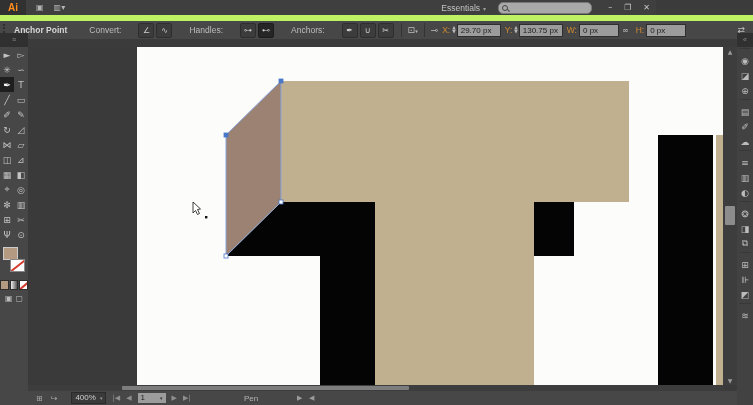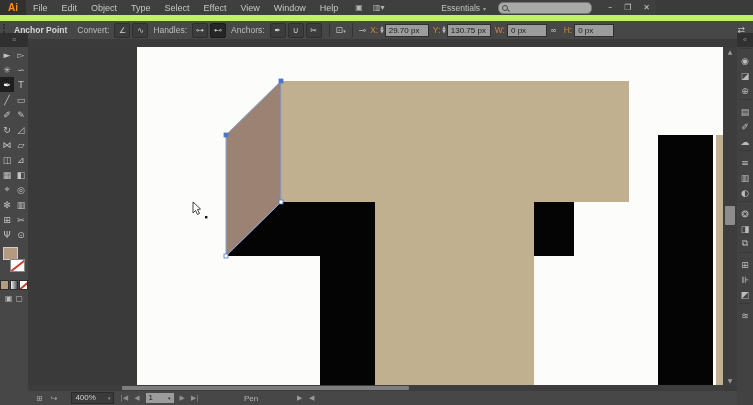--- a/index.html
+++ b/index.html
@@ -23,21 +23,21 @@
                     border-radius:50%;}
   #search-box .lens:after{content:"";position:absolute;left:4px;top:4px;width:3px;height:1px;
                     background:#444;transform:rotate(45deg);}
   .win-btn{font-size:8px;color:#c9c9c9;padding:0 6px;}
 
   
   #control-bar{position:absolute;left:0;top:15px;width:753px;height:18px;background:#474747;
                border-top:6px solid #bef264;display:flex;align-items:center;font-size:8.5px;
                color:#bdbdbd;white-space:nowrap;}
   #control-bar .grip{width:4px;height:12px;border-left:2px dotted #2f2f2f;margin:0 3px;}
-  .cb-label{margin:0 4px;}
+  .cb-label{margin:0 16px;}
   #cb-title{font-weight:bold;color:#d6d6d6;margin:0 6px 0 2px;}
   .cb-btn{width:14px;height:13px;background:#3c3c3c;border:1px solid #2e2e2e;border-radius:2px;
           display:inline-flex;align-items:center;justify-content:center;font-size:8px;
           color:#cfcfcf;margin:0 1px;}
   .cb-btn.pressed{background:#262626;border-color:#1c1c1c;}
   .cb-sep{width:1px;height:14px;background:#333;margin:0 6px;}
   .cb-orange{color:#d18a2d;margin:0 2px 0 4px;}
   .stepper{display:inline-flex;flex-direction:column;line-height:4px;font-size:4.5px;color:#bbb;
            margin-right:1px;}
   .field{background:#9c9c9c;border:1px solid #2e2e2e;color:#1d1d1d;font-size:8px;
@@ -82,21 +82,21 @@
   #v-scroll .arrow{position:absolute;left:0;width:14px;text-align:center;font-size:6px;color:#9a9a9a;}
   #v-thumb{position:absolute;left:2px;width:10px;background:#8c8c8c;border-radius:1px;}
   #h-scroll{position:absolute;left:28px;top:385px;width:695px;height:6px;background:#3d3d3d;}
   #h-thumb{position:absolute;top:1px;height:4px;background:#7d7d7d;border-radius:1px;}
 
   
   #status-bar{position:absolute;left:28px;top:391px;width:725px;height:14px;background:#474747;
               display:flex;align-items:center;font-size:8px;color:#b5b5b5;}
   .sb-icon{margin-left:8px;font-size:8px;color:#a8a8a8;}
   #zoom-box{margin-left:14px;background:#3a3a3a;border:1px solid #2b2b2b;height:10px;
-            line-height:10px;padding:0 3px;color:#cfcfcf;display:flex;align-items:center;gap:12px;}
+            line-height:10px;padding:0 3px;color:#cfcfcf;display:flex;align-items:center;gap:4px;}
   #zoom-box .caret{font-size:5px;color:#999;}
   .sb-nav{margin-left:6px;color:#8f8f8f;font-size:7px;}
   #artboard-box{margin-left:6px;background:#9c9c9c;color:#1d1d1d;height:10px;line-height:10px;
             padding:0 3px;width:22px;display:flex;justify-content:space-between;align-items:center;}
   #artboard-box .caret{font-size:5px;color:#333;}
   #tool-status{position:absolute;left:216px;color:#b5b5b5;}
   #sb-arrow-r{position:absolute;left:269px;font-size:7px;color:#9a9a9a;}
   #sb-arrow-l{position:absolute;left:281px;font-size:7px;color:#9a9a9a;}
 
   
@@ -107,31 +107,20 @@
   .dock-icon{height:15px;display:flex;align-items:center;justify-content:center;font-size:9px;
              color:#bcbcbc;font-family:"DejaVu Sans",sans-serif;}
 </style>
 </head>
 <body>
 
 <div id="app">
 
   <div id="menu-bar">
     <div id="ai-logo">Ai</div>
-    <div id="menu-items" style="display: flex;">
-        <span class="menu-item">File</span>
-        <span class="menu-item">Edit</span>
-        <span class="menu-item">Object</span>
-        <span class="menu-item">Type</span>
-        <span class="menu-item">Select</span>
-        <span class="menu-item">Effect</span>
-        <span class="menu-item">View</span>
-        <span class="menu-item">Window</span>
-        <span class="menu-item">Help</span>
-      </div>
     <span class="mb-icon glyph">▣</span>
     <span class="mb-icon glyph"><span>▥</span><span>▾</span></span>
     <span id="workspace"><span>Essentials</span><span class="caret glyph">▾</span></span>
     <div id="search-box">
         <span class="lens"></span>
       </div>
     <span class="win-btn glyph">–</span>
     <span class="win-btn glyph">❐</span>
     <span class="win-btn glyph">✕</span>
   </div>

